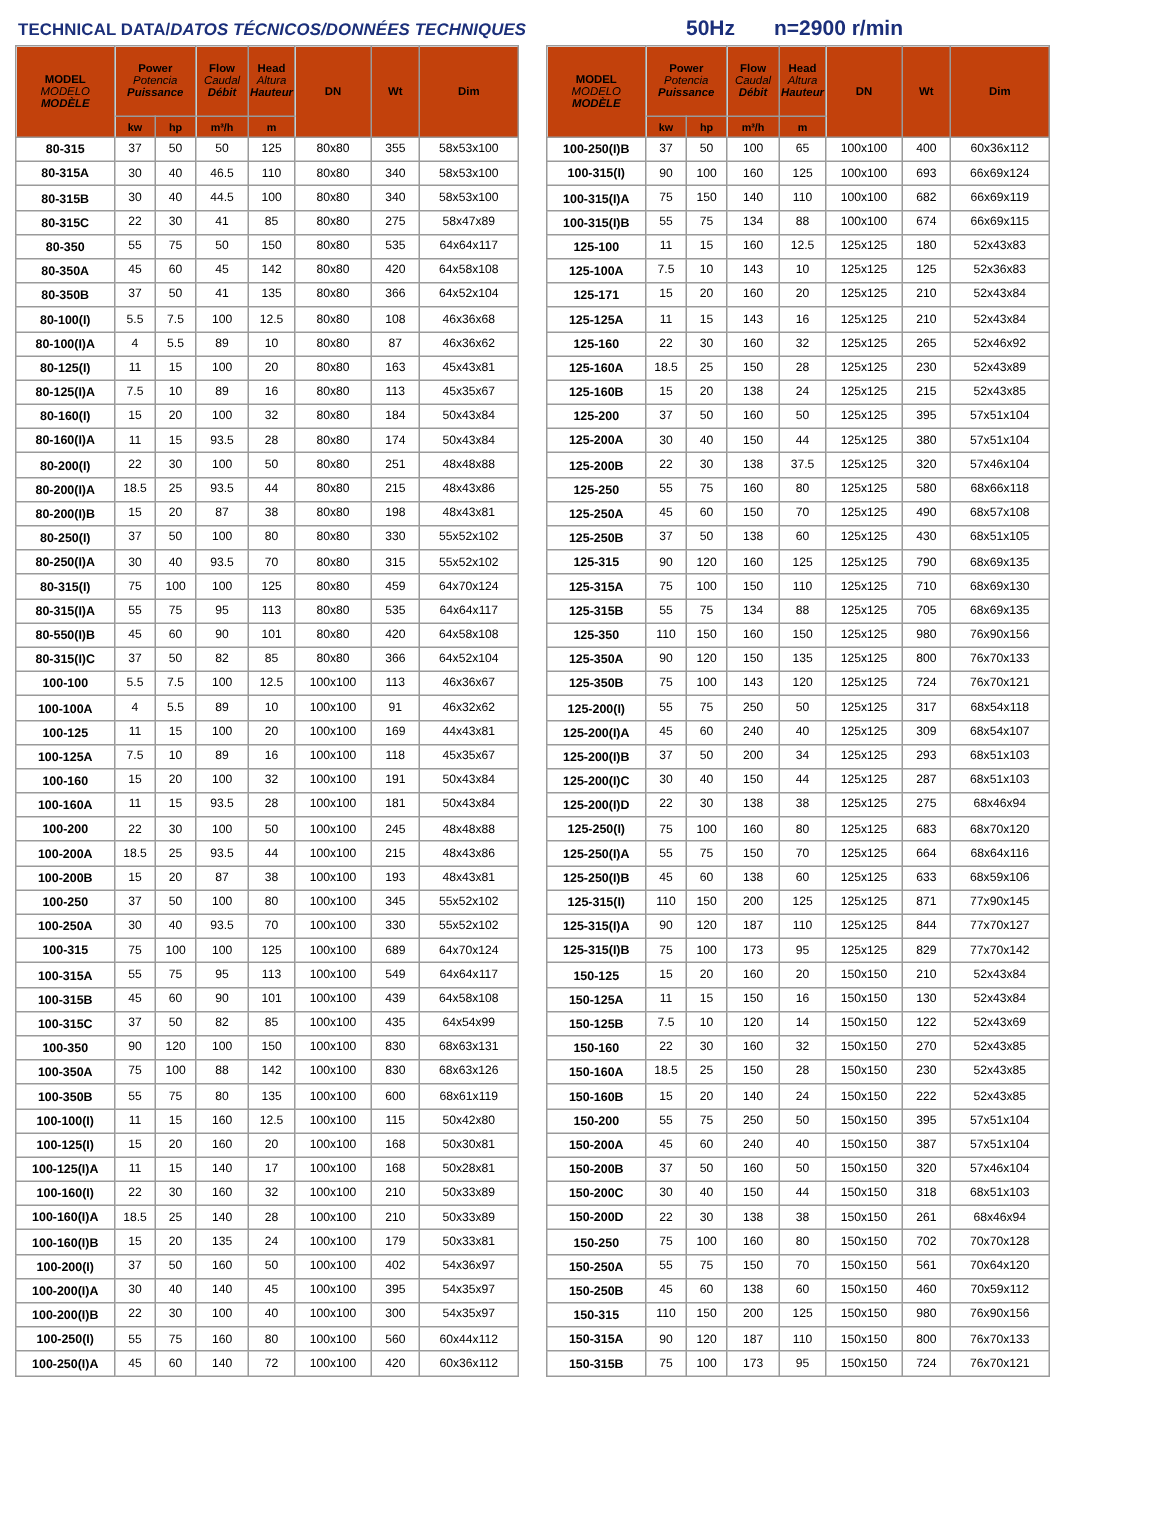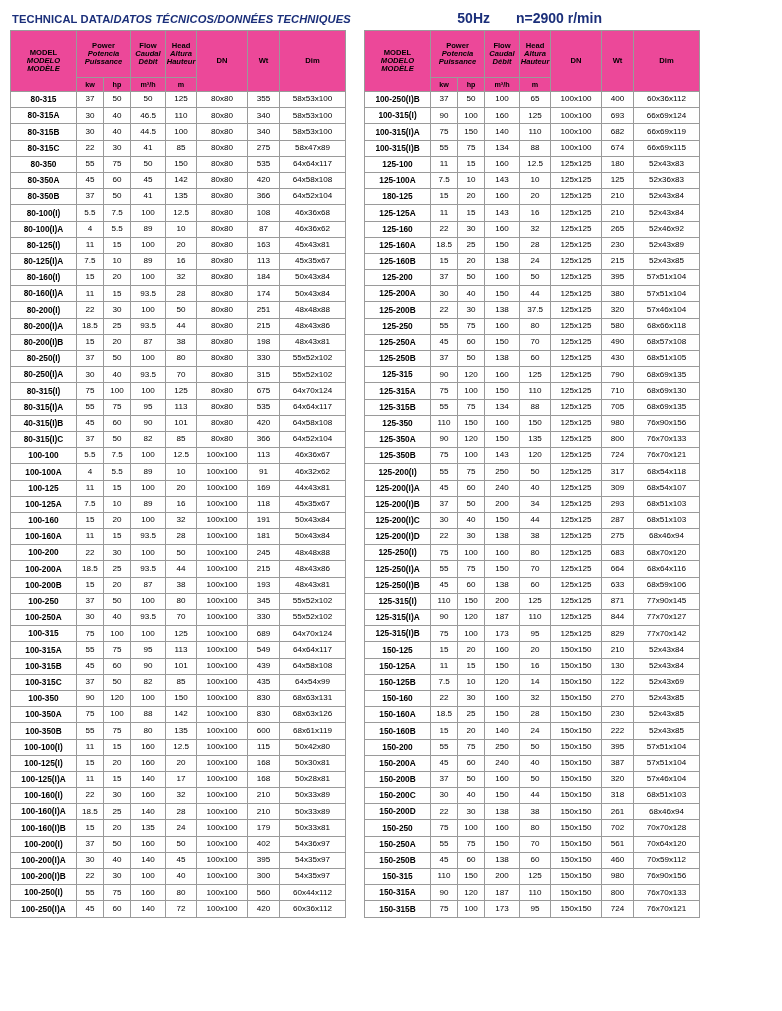--- a/index.html
+++ b/index.html
@@ -57,30 +57,30 @@
   table.data th, table.data td {
     border: 1px solid #9a9a9a;
     text-align: center;
     padding: 0;
     line-height: 1.05;
     height: 15.2px;
     overflow: hidden;
     white-space: nowrap;
   }
   table.data thead th {
-    background: #ec4899;
+    background: #c2410c;
     font-weight: bold;
     font-size: 7.6px;
   }
   .hdr-main {
     height: 44px !important;
     padding: 1px 0 !important;
   }
   .hdr-main .l1 { font-weight: bold; }
-  .hdr-main .l2 { font-weight: bold; font-style: italic; }
+  .hdr-main .l2 { font-weight: normal; font-style: italic; }
   .hdr-main .l3 { font-weight: bold; font-style: italic; }
   .hdr-unit {
     height: 13px !important;
     font-weight: bold;
     font-size: 7.2px !important;
   }
   .model-cell {
     font-weight: bold;
     font-size: 8.3px;
     text-align: center;
@@ -339,35 +339,35 @@
             <td class="val">315</td>
             <td class="val">55x52x102</td>
           </tr>
           <tr>
             <td class="model-cell">80-315(I)</td>
             <td class="val">75</td>
             <td class="val">100</td>
             <td class="val">100</td>
             <td class="val">125</td>
             <td class="val">80x80</td>
-            <td class="val">675</td>
+            <td class="val">459</td>
             <td class="val">64x70x124</td>
           </tr>
           <tr>
             <td class="model-cell">80-315(I)A</td>
             <td class="val">55</td>
             <td class="val">75</td>
             <td class="val">95</td>
             <td class="val">113</td>
             <td class="val">80x80</td>
             <td class="val">535</td>
             <td class="val">64x64x117</td>
           </tr>
           <tr>
-            <td class="model-cell">40-315(I)B</td>
+            <td class="model-cell">80-550(I)B</td>
             <td class="val">45</td>
             <td class="val">60</td>
             <td class="val">90</td>
             <td class="val">101</td>
             <td class="val">80x80</td>
             <td class="val">420</td>
             <td class="val">64x58x108</td>
           </tr>
           <tr>
             <td class="model-cell">80-315(I)C</td>
@@ -771,21 +771,21 @@
             <td class="model-cell">125-100A</td>
             <td class="val">7.5</td>
             <td class="val">10</td>
             <td class="val">143</td>
             <td class="val">10</td>
             <td class="val">125x125</td>
             <td class="val">125</td>
             <td class="val">52x36x83</td>
           </tr>
           <tr>
-            <td class="model-cell">180-125</td>
+            <td class="model-cell">125-171</td>
             <td class="val">15</td>
             <td class="val">20</td>
             <td class="val">160</td>
             <td class="val">20</td>
             <td class="val">125x125</td>
             <td class="val">210</td>
             <td class="val">52x43x84</td>
           </tr>
           <tr>
             <td class="model-cell">125-125A</td>

